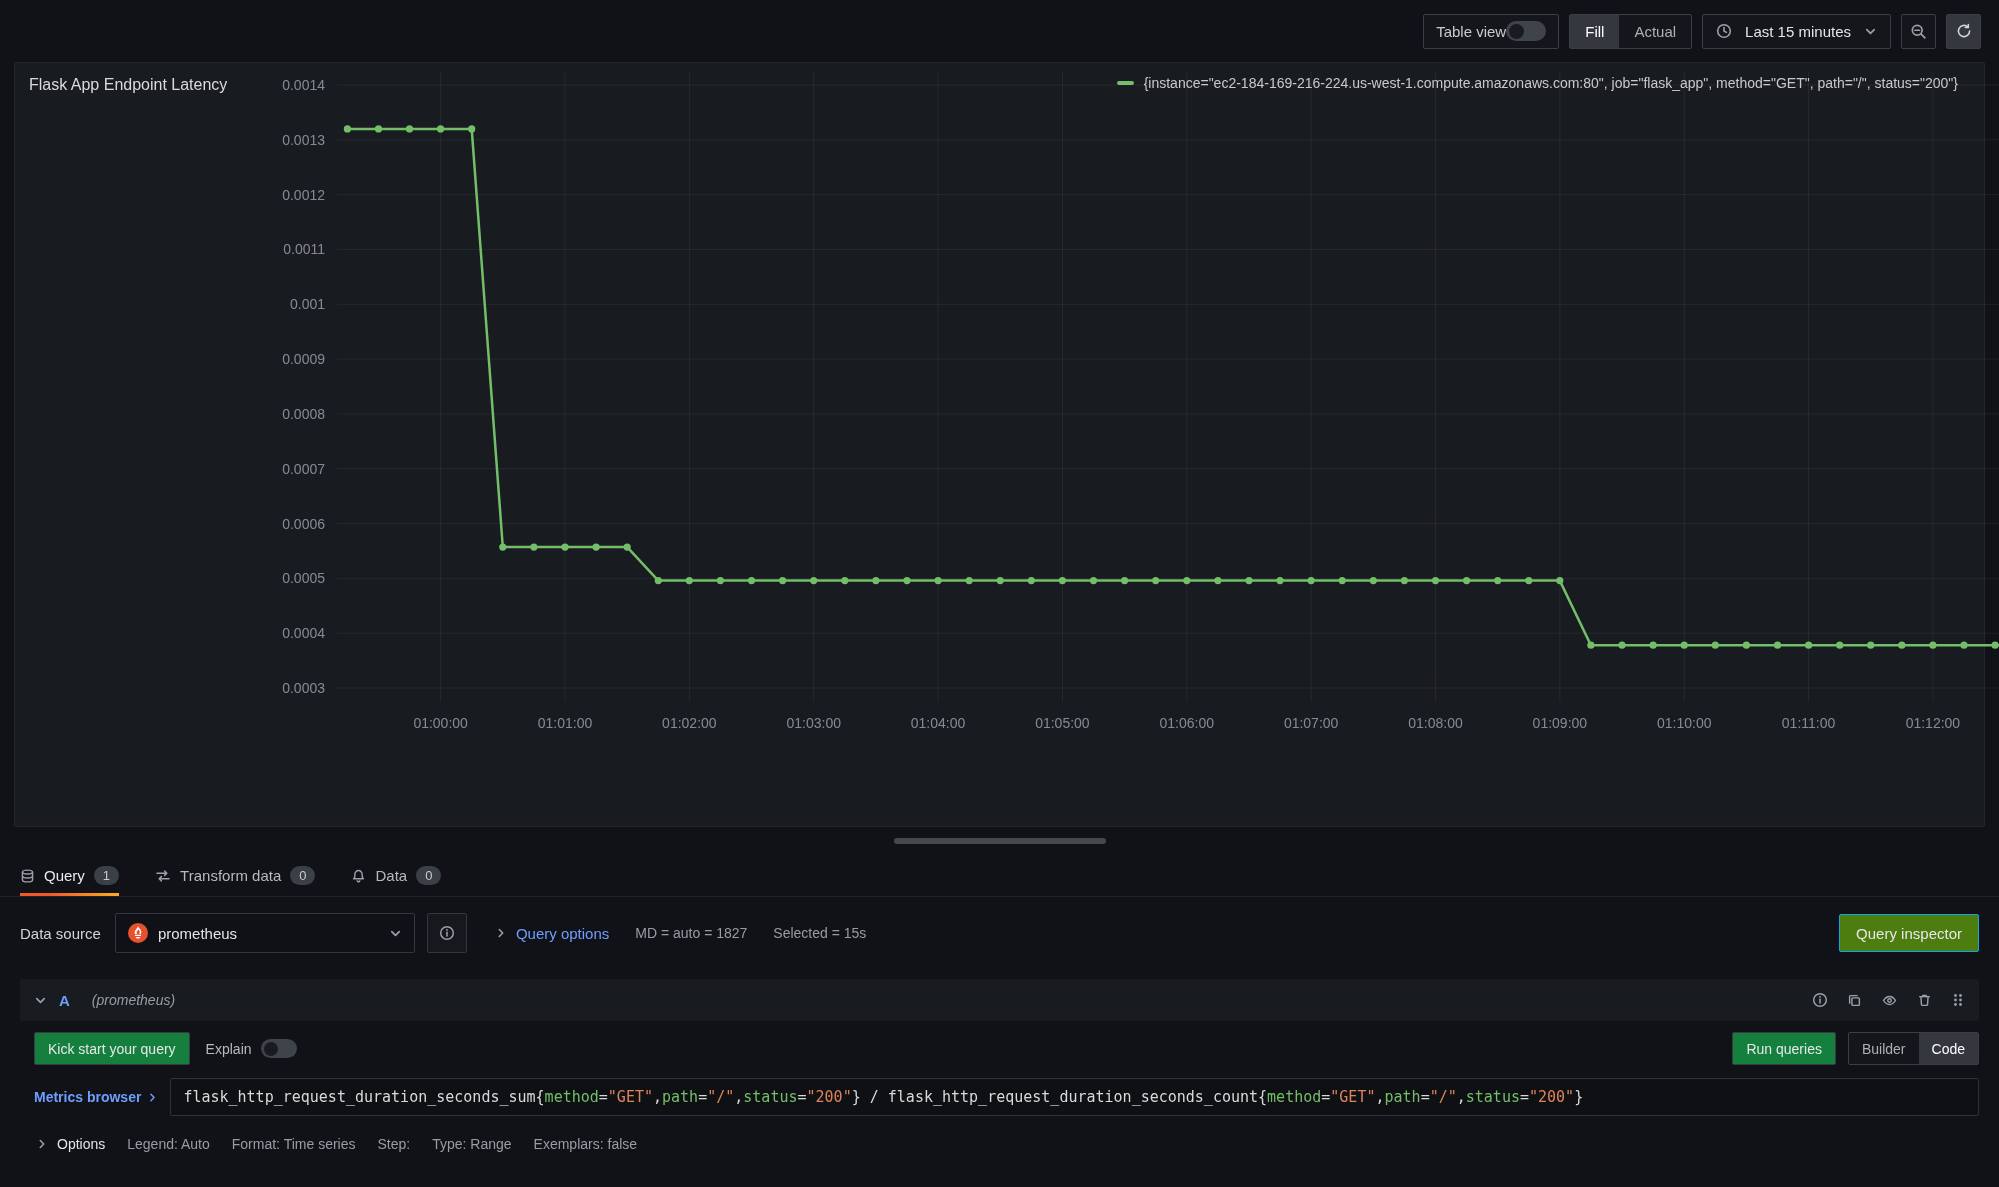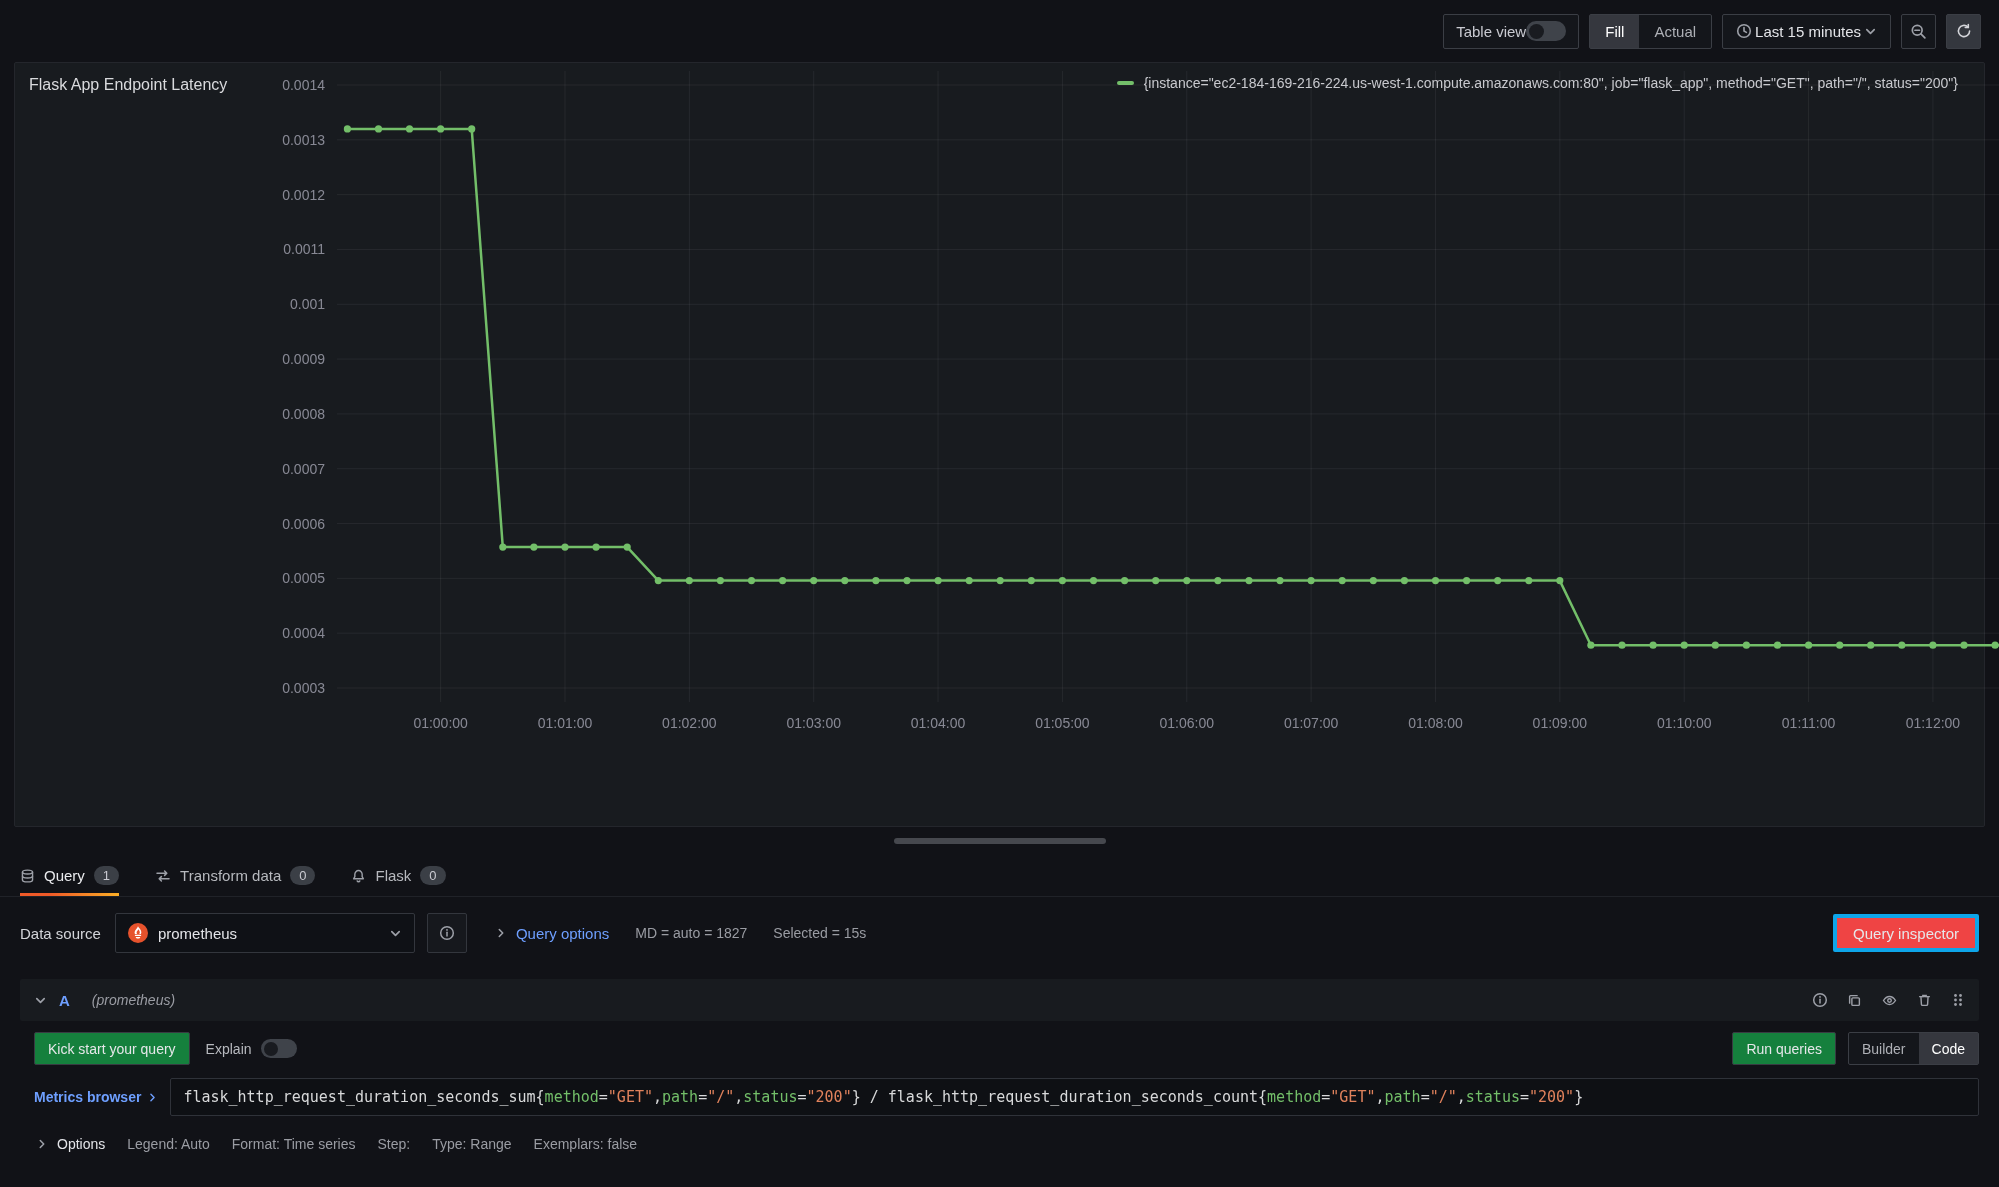--- a/index.html
+++ b/index.html
@@ -14,21 +14,21 @@
   .toolbar{height:62px;display:flex;align-items:center;justify-content:flex-end;gap:10px;padding:0 18px}
   .tb-group{display:flex;align-items:center;height:35px;border:1px solid #3b3e45;border-radius:2px;background:#14161b;color:#c9cad1}
   .tv{gap:0;padding:0 12px;font-size:15px}
   .toggle{width:40px;height:20px;border-radius:10px;background:#3f434a;position:relative;cursor:pointer;flex:none}
   .toggle::after{content:"";position:absolute;left:3px;top:2.5px;width:15px;height:15px;border-radius:50%;background:#191b20}
   .toggle.small{width:36px;height:19px}
   .toggle.small::after{width:14px;height:14px}
   .seg-group{overflow:hidden;padding:0}
   .seg{height:100%;display:flex;align-items:center;padding:0 15px;font-size:15px;color:#aeb0b6;cursor:pointer}
   .seg.active{background:rgba(204,204,220,.18);color:#fff}
-  .time-btn{gap:3px;padding:0 13px;font-size:15px;color:#e3e4e8;font-weight:500;cursor:pointer}
+  .time-btn{gap:13px;padding:0 13px;font-size:15px;color:#e3e4e8;font-weight:500;cursor:pointer}
   .icon-btn{width:35px;justify-content:center;cursor:pointer}
   .icon-btn.filled{background:#34373e}
 
   
   .panel{margin:0 14px;height:765px;background:#181b1f;border:1px solid #24262c;border-radius:2px;display:flex;flex-direction:row}
   .panel-title{height:44px;display:flex;align-items:center;padding:0 14px;font-size:16px;font-weight:500;color:#d9dadd}
   .chart-host{flex:1;margin:0 10px;position:relative}
   .chart-host svg{position:absolute;inset:0}
   .grid{stroke:rgba(204,204,220,.08);stroke-width:1}
   .tick{fill:rgba(204,204,220,.62);font-size:14px;font-family:"Liberation Sans",sans-serif}
@@ -48,21 +48,21 @@
   .badge{background:#3b3f46;color:#c9cad1;border-radius:11px;font-size:13px;padding:3px 9px;line-height:1}
 
   
   .ds-row{display:flex;align-items:center;gap:12px;padding:0 20px;margin-top:16px;height:40px}
   .ds-label{font-size:15px;color:#d3d4d9;margin-right:2px}
   .ds-picker{display:flex;align-items:center;gap:10px;height:40px;width:300px;background:#0f1116;border:1px solid #33363d;border-radius:2px;padding:0 12px;font-size:15px;color:#e3e4e8;cursor:pointer}
   .sq-btn{width:40px;height:40px;border:1px solid #33363d;background:#16181d;border-radius:2px;display:flex;align-items:center;justify-content:center;color:#9da0a8;cursor:pointer}
   .qo{display:flex;align-items:center;gap:9px;margin-left:16px;color:#9da0a8;cursor:pointer}
   .link-blue{color:#6e9fff;font-size:15px}
   .dim{color:#9a9ca3;font-size:14px;margin-left:14px}
-  .btn{height:38px;border:4px solid #0ea5e9;background:#ef4444;border-radius:2px;color:#e6e7ea;font-size:15px;padding:0 16px;display:flex;align-items:center;cursor:pointer}
+  .btn{height:38px;border:1px solid #0ea5e9;background:#4d7c0f;border-radius:2px;color:#e6e7ea;font-size:15px;padding:0 16px;display:flex;align-items:center;cursor:pointer}
 
   
   .qcard{margin:26px 20px 0}
   .qh{height:42px;background:#181b1f;border-radius:2px;display:flex;align-items:center;gap:12px;padding:0 14px}
   .qref{color:#6e9fff;font-weight:700;font-size:15px}
   .qds{color:#9a9ca3;font-style:italic;font-size:14px;margin-left:10px}
   .qh-icons{display:flex;align-items:center;gap:19px;color:#9da0a8}
   .qbody{padding-left:14px}
   .qtools{display:flex;align-items:center;margin-top:11px}
   .small-btn{height:33px;font-size:14px;padding:0 13px;background:#15803d;border:1px solid #383b42;border-radius:2px;color:#e6e7ea;display:flex;align-items:center;cursor:pointer}
@@ -282,21 +282,21 @@
       <span>Transform data</span>
       <span class="badge">0</span>
     </div>
     <div class="tab">
       <span class="icon">
         <svg width="15" height="16" viewBox="0 0 16 16" fill="none" stroke="currentColor" stroke-width="1.5" stroke-linejoin="round">
             <path d="M8 2.2a3.9 3.9 0 0 0-3.9 3.9v2.6L2.8 11h10.4l-1.3-2.3V6.1A3.9 3.9 0 0 0 8 2.2z"></path>
             <path d="M6.6 13.2a1.5 1.5 0 0 0 2.8 0" stroke-linecap="round"></path>
           </svg>
       </span>
-      <span>Flask</span>
+      <span>Data</span>
       <span class="badge">0</span>
     </div>
   </div>
 
   <div class="ds-row">
     <span class="ds-label">Data source</span>
     <div class="ds-picker">
       <span class="icon">
         <svg width="20" height="20" viewBox="0 0 20 20">
             <circle cx="10" cy="10" r="10" fill="#e6522c"></circle>

